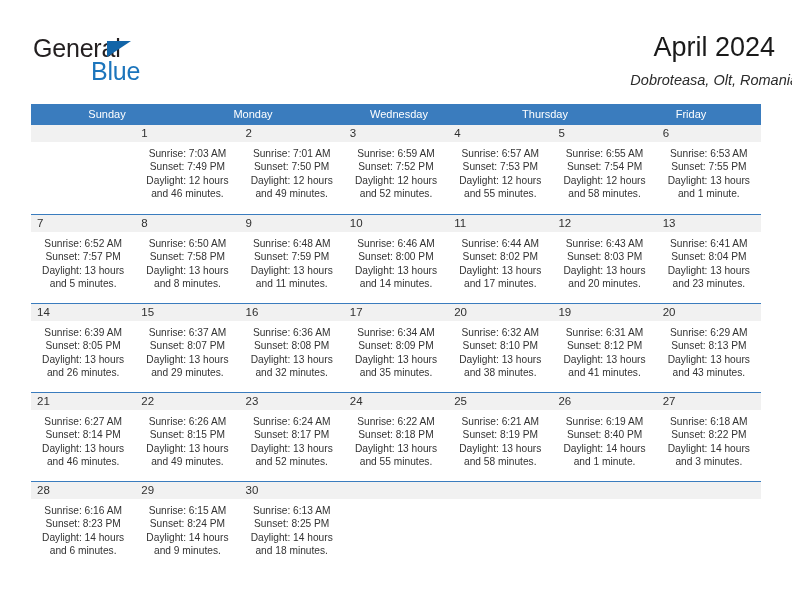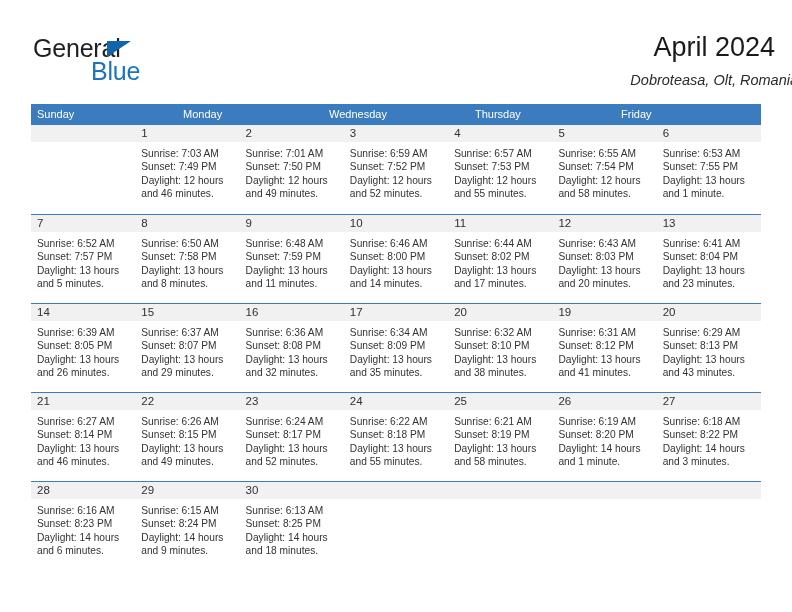--- a/index.html
+++ b/index.html
@@ -104,20 +104,21 @@
   }
   .dow-cell {
     flex: 1 1 0;
     color: #ffffff;
     font-size: 11px;
     line-height: 21px;
     padding-left: 6px;
     box-sizing: border-box;
     overflow: hidden;
     white-space: nowrap;
+    text-align: center;
   }
 
   .week {
     display: flex;
     border-top: 1px solid #3a7cbe;
     height: 89px;
     box-sizing: border-box;
   }
   .week.first {
     border-top: none;
@@ -142,20 +143,21 @@
   }
   .day.empty .day-number {
     background: #f1f1f1;
   }
 
   .day-body {
     padding: 5px 6px 0 6px;
     font-size: 10.2px;
     line-height: 13.4px;
     color: #333333;
+    text-align: center;
   }
   .day-body div {
     white-space: nowrap;
   }
 </style>
 </head>
 <body>
 
 <div class="page">
 
@@ -425,21 +427,21 @@
           <div>Sunrise: 6:21 AM</div>
           <div>Sunset: 8:19 PM</div>
           <div>Daylight: 13 hours</div>
           <div>and 58 minutes.</div>
         </div>
       </div>
       <div class="day">
         <div class="day-number">26</div>
         <div class="day-body">
           <div>Sunrise: 6:19 AM</div>
-          <div>Sunset: 8:20 PM</div>
+          <div>Sunset: 8:40 PM</div>
           <div>Daylight: 14 hours</div>
           <div>and 1 minute.</div>
         </div>
       </div>
       <div class="day">
         <div class="day-number">27</div>
         <div class="day-body">
           <div>Sunrise: 6:18 AM</div>
           <div>Sunset: 8:22 PM</div>
           <div>Daylight: 14 hours</div>

